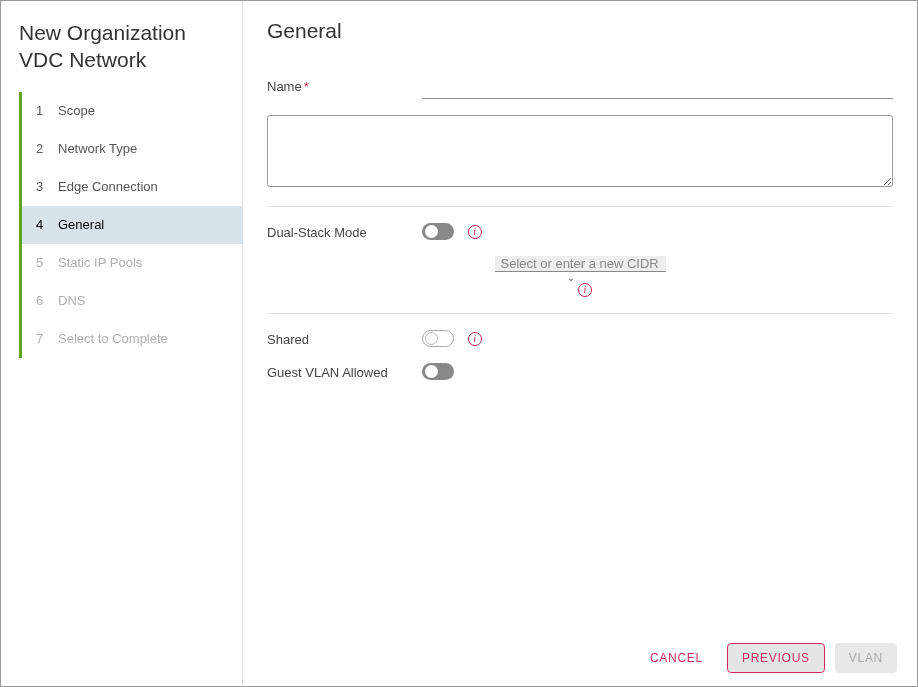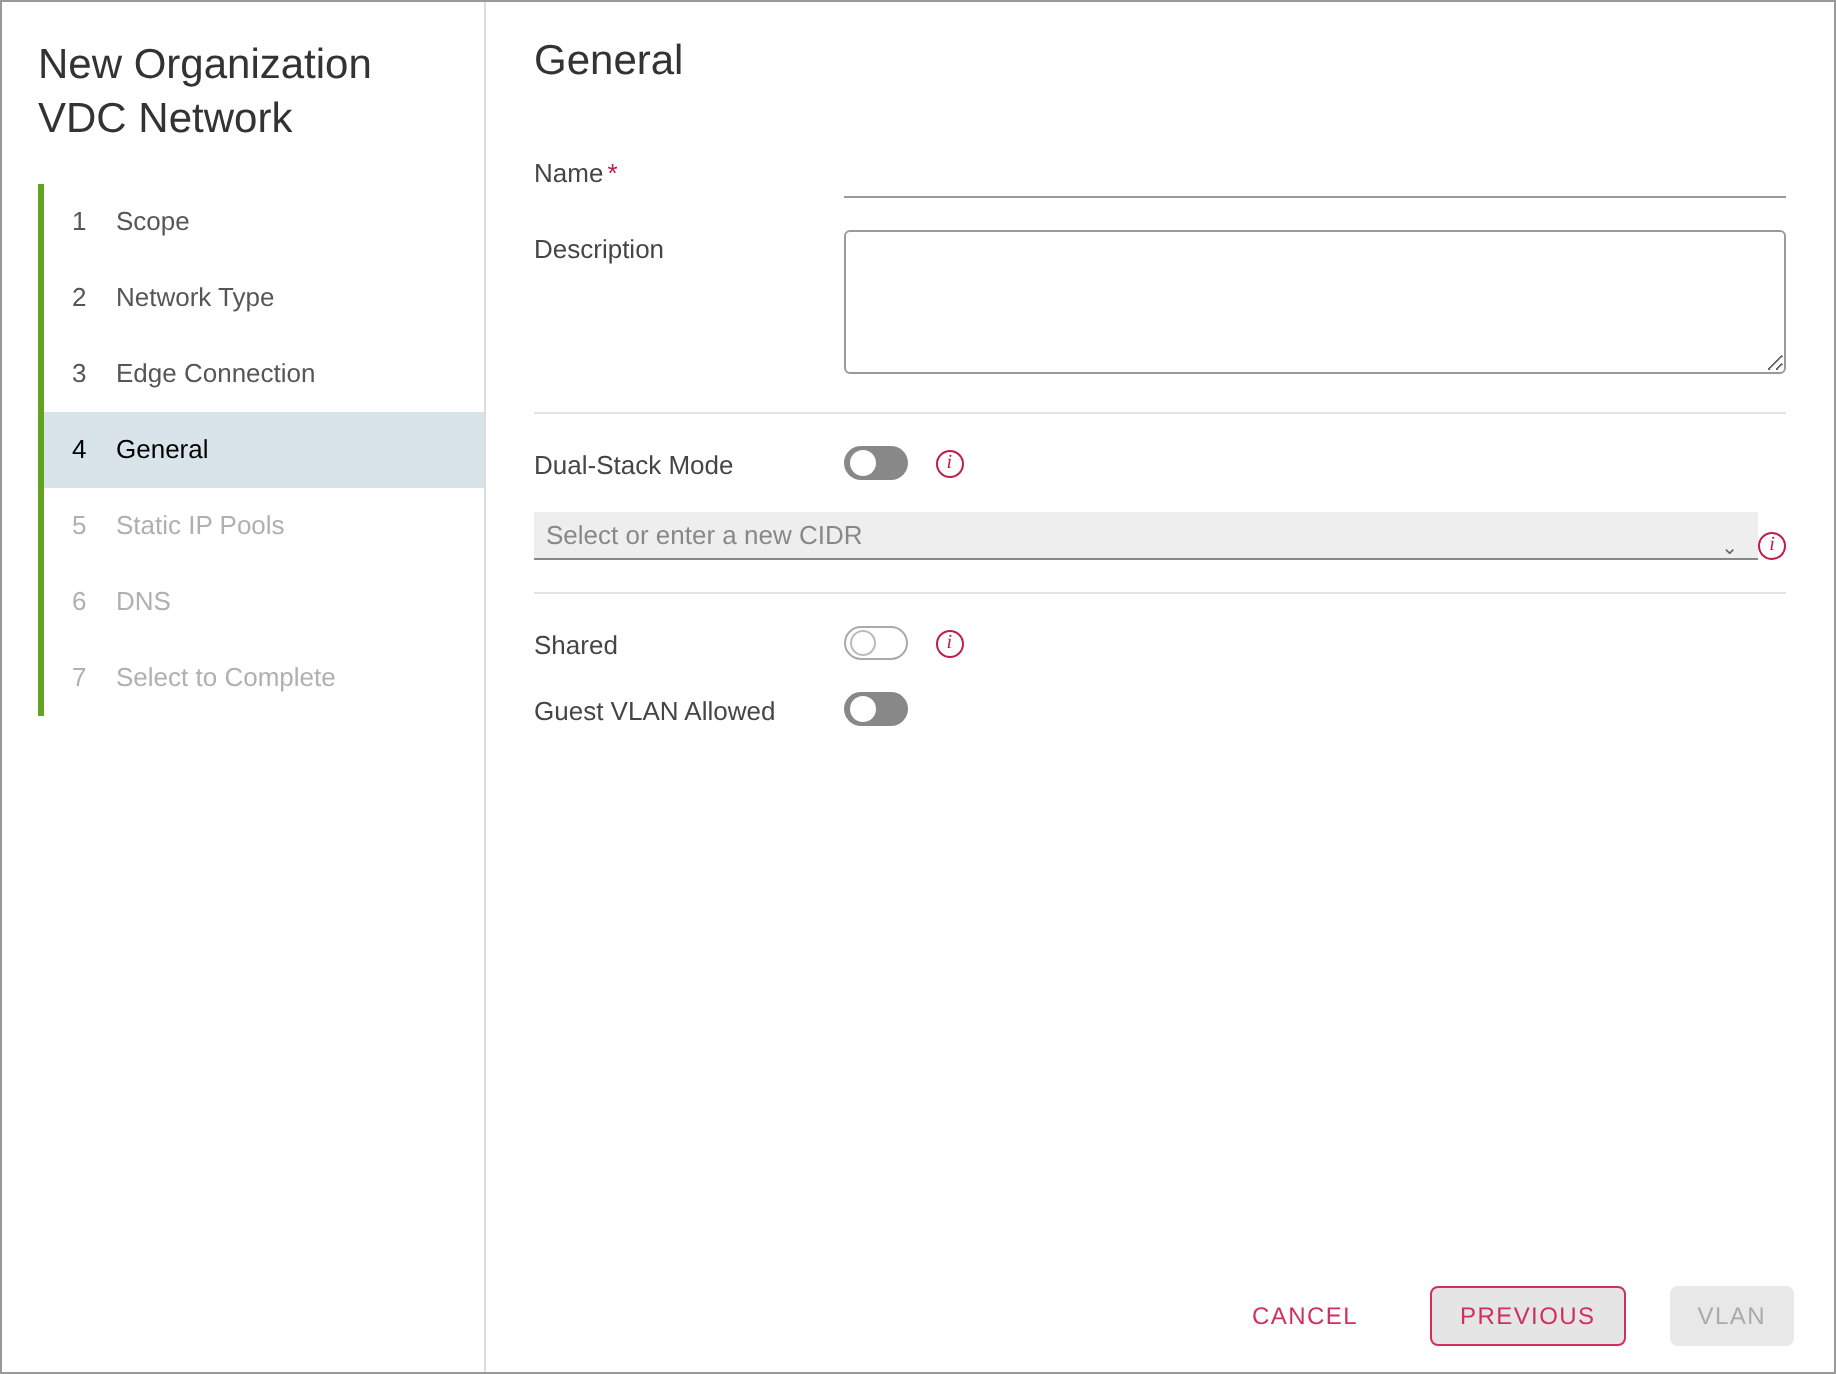--- a/index.html
+++ b/index.html
@@ -151,22 +151,23 @@
     font-size: 10px;
     line-height: 12px;
     text-align: center;
     vertical-align: middle;
     margin-left: 10px;
     font-style: italic;
     font-family: serif;
   }
   .select-wrap {
     display: flex;
-    align-items: flex-end;
+    align-items: center;
     width: 100%;
+    flex-direction: column;
   }
   .select {
     flex: 1;
     height: 24px;
     background: #eee;
     border: none;
     border-bottom: 1px solid #888;
     color: #888;
     font-size: 13px;
     padding: 0 6px;
@@ -186,21 +187,21 @@
   .footer {
     position: absolute;
     bottom: 0;
     left: 247px;
     right: 0;
     height: 56px;
     display: flex;
     justify-content: flex-end;
     align-items: center;
     padding-right: 20px;
-    gap: 22px;
+    gap: 10px;
   }
   .btn {
     height: 30px;
     padding: 0 14px;
     font-size: 12px;
     letter-spacing: 0.06em;
     border-radius: 4px;
     cursor: pointer;
     background: #e5e5e5;
   }
@@ -265,21 +266,20 @@
     <div class="form-row">
       <div class="form-label">
         <span>Name</span><span class="req">*</span>
       </div>
       <div class="form-control">
         <input type="text" class="text-input" value="" style="">
       </div>
     </div>
 
     <div class="form-row">
-      <div class="form-label">Description</div>
       <div class="form-control">
         <textarea class="textarea" style=""></textarea>
       </div>
     </div>
 
     <hr class="hr">
 
     <div class="form-row">
       <div class="form-label">Dual-Stack Mode</div>
       <div class="form-control">

